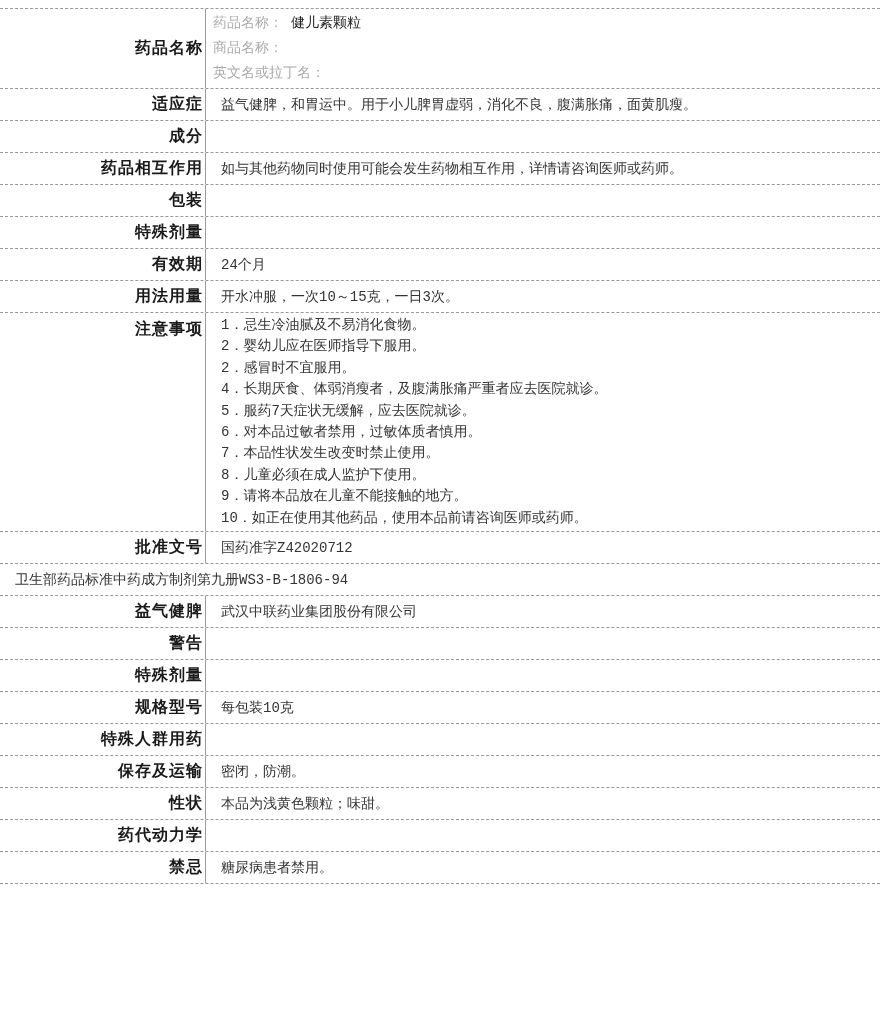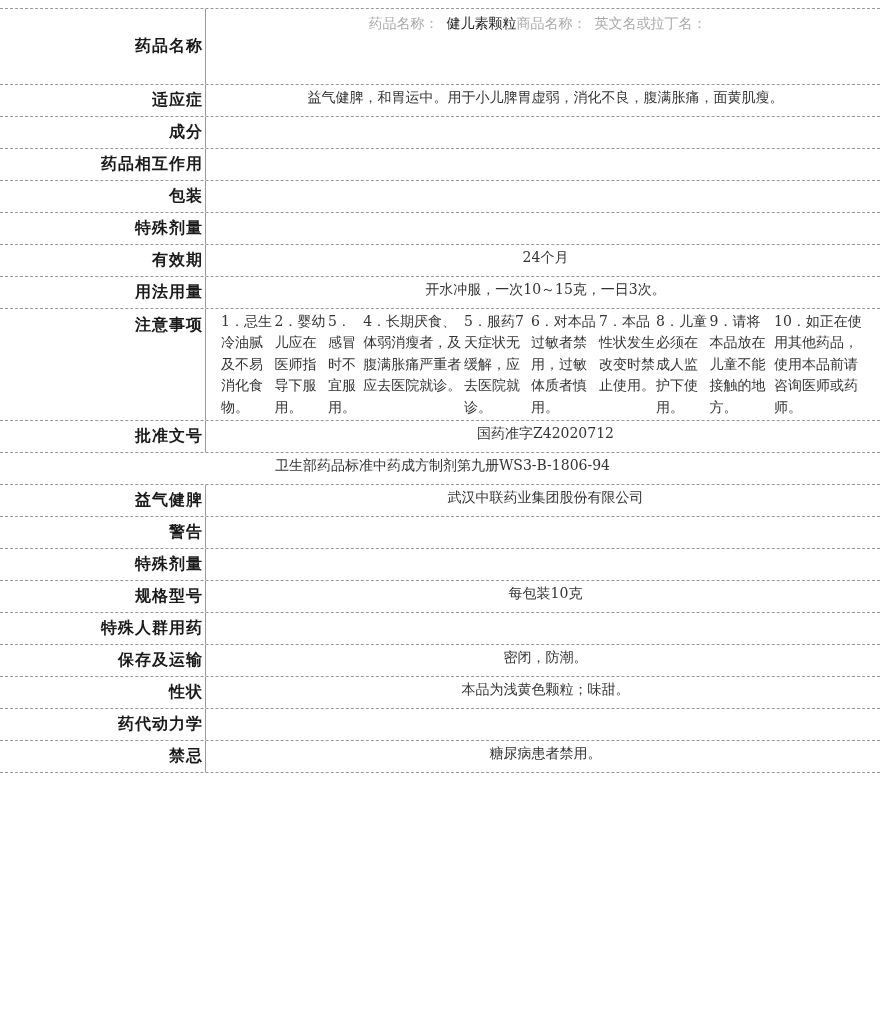--- a/index.html
+++ b/index.html
@@ -37,26 +37,27 @@
     justify-content: flex-end;
     padding-right: 2px;
     font-weight: bold;
     font-size: 16px;
     letter-spacing: 1px;
     color: #1a1a1a;
   }
   .value-cell {
     flex: 1;
     display: flex;
-    flex-direction: row;
+    flex-direction: column;
     justify-content: center;
     padding: 2px 10px 2px 15px;
     font-size: 14px;
     color: #333333;
     line-height: 20px;
+    font-family: Liberation Mono, monospace;
   }
   
   .row-name { min-height: 76px; }
   .row-name .value-cell { padding-left: 7px; }
   .name-line { line-height: 25px; }
   .muted { color: #aaaaaa; }
   .drug-name-value { color: #222222; margin-left: 8px; }
   
   .row-notes .label-cell {
     align-items: flex-start;
@@ -88,20 +89,21 @@
     <div class="label-cell">适应症</div>
     <div class="value-cell">益气健脾，和胃运中。用于小儿脾胃虚弱，消化不良，腹满胀痛，面黄肌瘦。</div>
   </div>
 
   <div class="row">
     <div class="label-cell">成分</div>
   </div>
 
   <div class="row">
     <div class="label-cell">药品相互作用</div>
+    <div class="value-cell">如与其他药物同时使用可能会发生药物相互作用，详情请咨询医师或药师。</div>
   </div>
 
   <div class="row">
     <div class="label-cell">包装</div>
   </div>
 
   <div class="row">
     <div class="label-cell">特殊剂量</div>
     <div class="value-cell"></div>
   </div>
@@ -114,21 +116,21 @@
   <div class="row">
     <div class="label-cell">用法用量</div>
     <div class="value-cell">开水冲服，一次10～15克，一日3次。</div>
   </div>
 
   <div class="row row-notes">
     <div class="label-cell">注意事项</div>
     <div class="value-cell">
       <div class="note-item">1．忌生冷油腻及不易消化食物。</div>
       <div class="note-item">2．婴幼儿应在医师指导下服用。</div>
-      <div class="note-item">5．感冒时不宜服用。</div>
+      <div class="note-item">2．感冒时不宜服用。</div>
       <div class="note-item">4．长期厌食、体弱消瘦者，及腹满胀痛严重者应去医院就诊。</div>
       <div class="note-item">5．服药7天症状无缓解，应去医院就诊。</div>
       <div class="note-item">6．对本品过敏者禁用，过敏体质者慎用。</div>
       <div class="note-item">7．本品性状发生改变时禁止使用。</div>
       <div class="note-item">8．儿童必须在成人监护下使用。</div>
       <div class="note-item">9．请将本品放在儿童不能接触的地方。</div>
       <div class="note-item">10．如正在使用其他药品，使用本品前请咨询医师或药师。</div>
     </div>
   </div>
 

